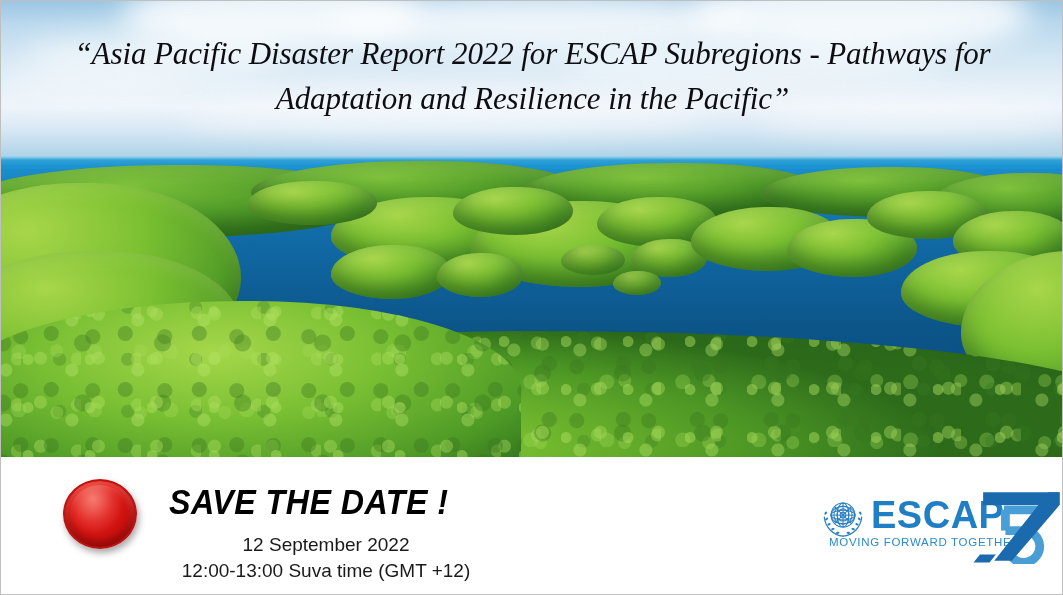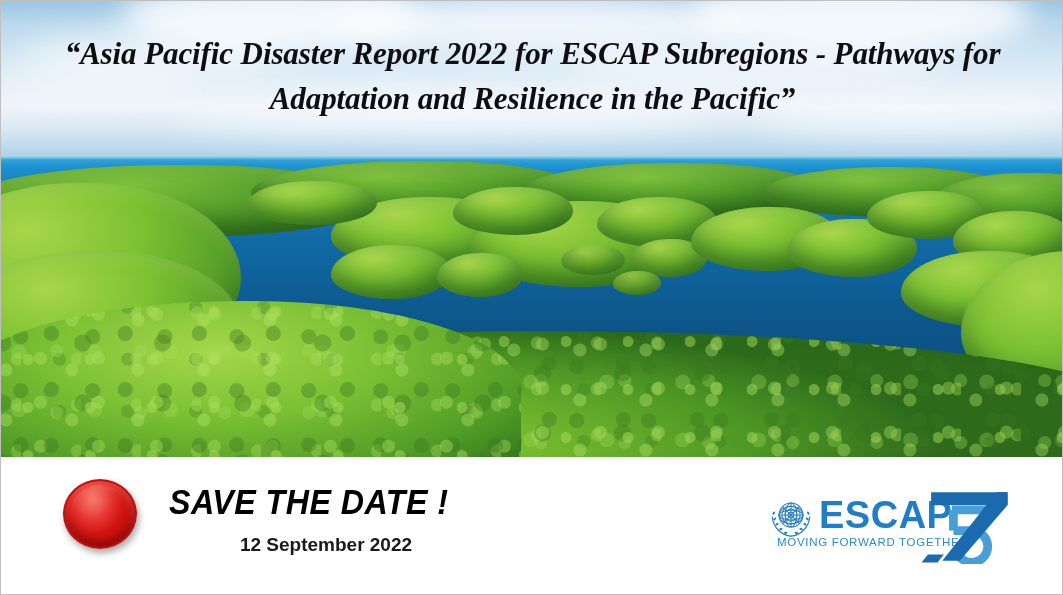--- a/index.html
+++ b/index.html
@@ -166,21 +166,21 @@
     left: 0;
     top: 34px;
     width: 100%;
     text-align: center;
     padding: 0 10px;
     box-sizing: border-box;
   }
   .title-line1,
   .title-line2 {
     font-family: "Liberation Serif", "DejaVu Serif", serif;
-    font-weight: bold;
+    font-weight: normal;
     font-style: italic;
     font-size: 31px;
     line-height: 38px;
     color: #0d0d12;
     letter-spacing: -0.1px;
     white-space: nowrap;
   }
   .title-line2 { margin-top: 7px; }
   .title-line3 {
     font-family: "Liberation Serif", "DejaVu Serif", serif;
@@ -250,27 +250,26 @@
     width: 430px;
     text-align: center;
   }
   .event-date,
   .event-time {
     font-family: "Liberation Sans", sans-serif;
     font-size: 19px;
     line-height: 26px;
     color: #1a1a1a;
     white-space: nowrap;
-    font-weight: bold;
   }
 
   
   .escap-logo {
     position: absolute;
-    left: 766px;
+    left: 818px;
     top: 483px;
     width: 240px;
     height: 82px;
   }
   .un-emblem {
     position: absolute;
     left: 0;
     top: 10px;
     width: 48px;
     height: 48px;
@@ -376,20 +375,21 @@
   </div>
 
   <div class="footer"></div>
 
   <div class="red-button"></div>
 
   <div class="save-the-date">SAVE THE DATE !</div>
 
   <div class="event-meta">
     <div class="event-date">12 September 2022</div>
+    <div class="event-time">12:00-13:00 Suva time (GMT +12)</div>
   </div>
 
   <div class="escap-logo">
 
     <svg class="un-emblem" viewBox="0 0 100 100">
       <g fill="none" stroke="#2a7fc0" stroke-width="2.1">
         <circle cx="50" cy="44" r="25"></circle>
         <circle cx="50" cy="44" r="19"></circle>
         <circle cx="50" cy="44" r="12.5"></circle>
         <circle cx="50" cy="44" r="6"></circle>

